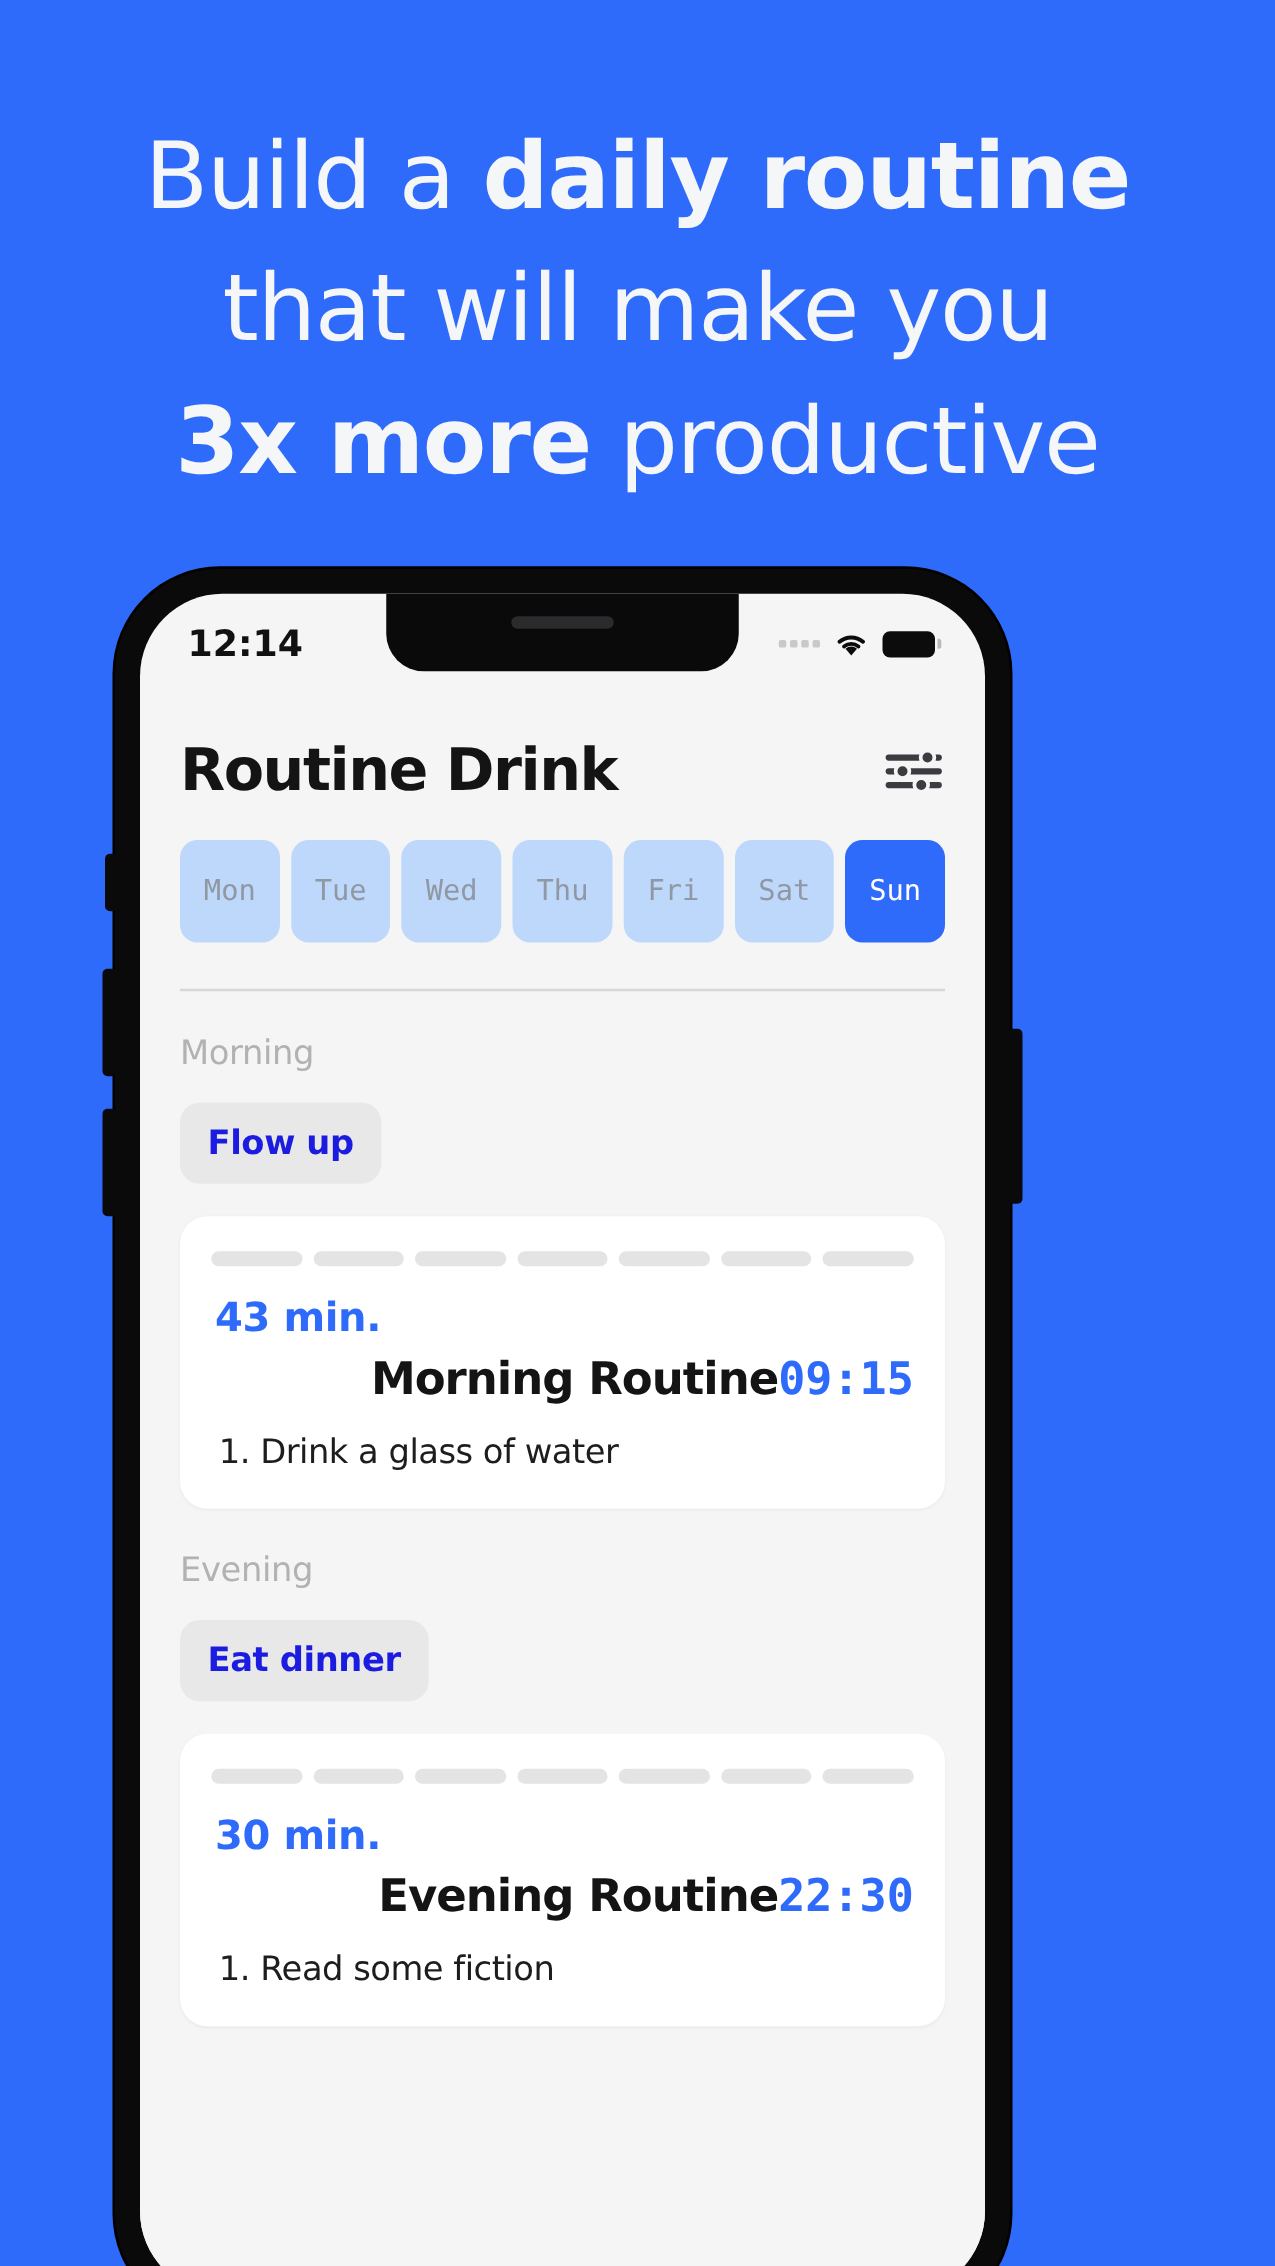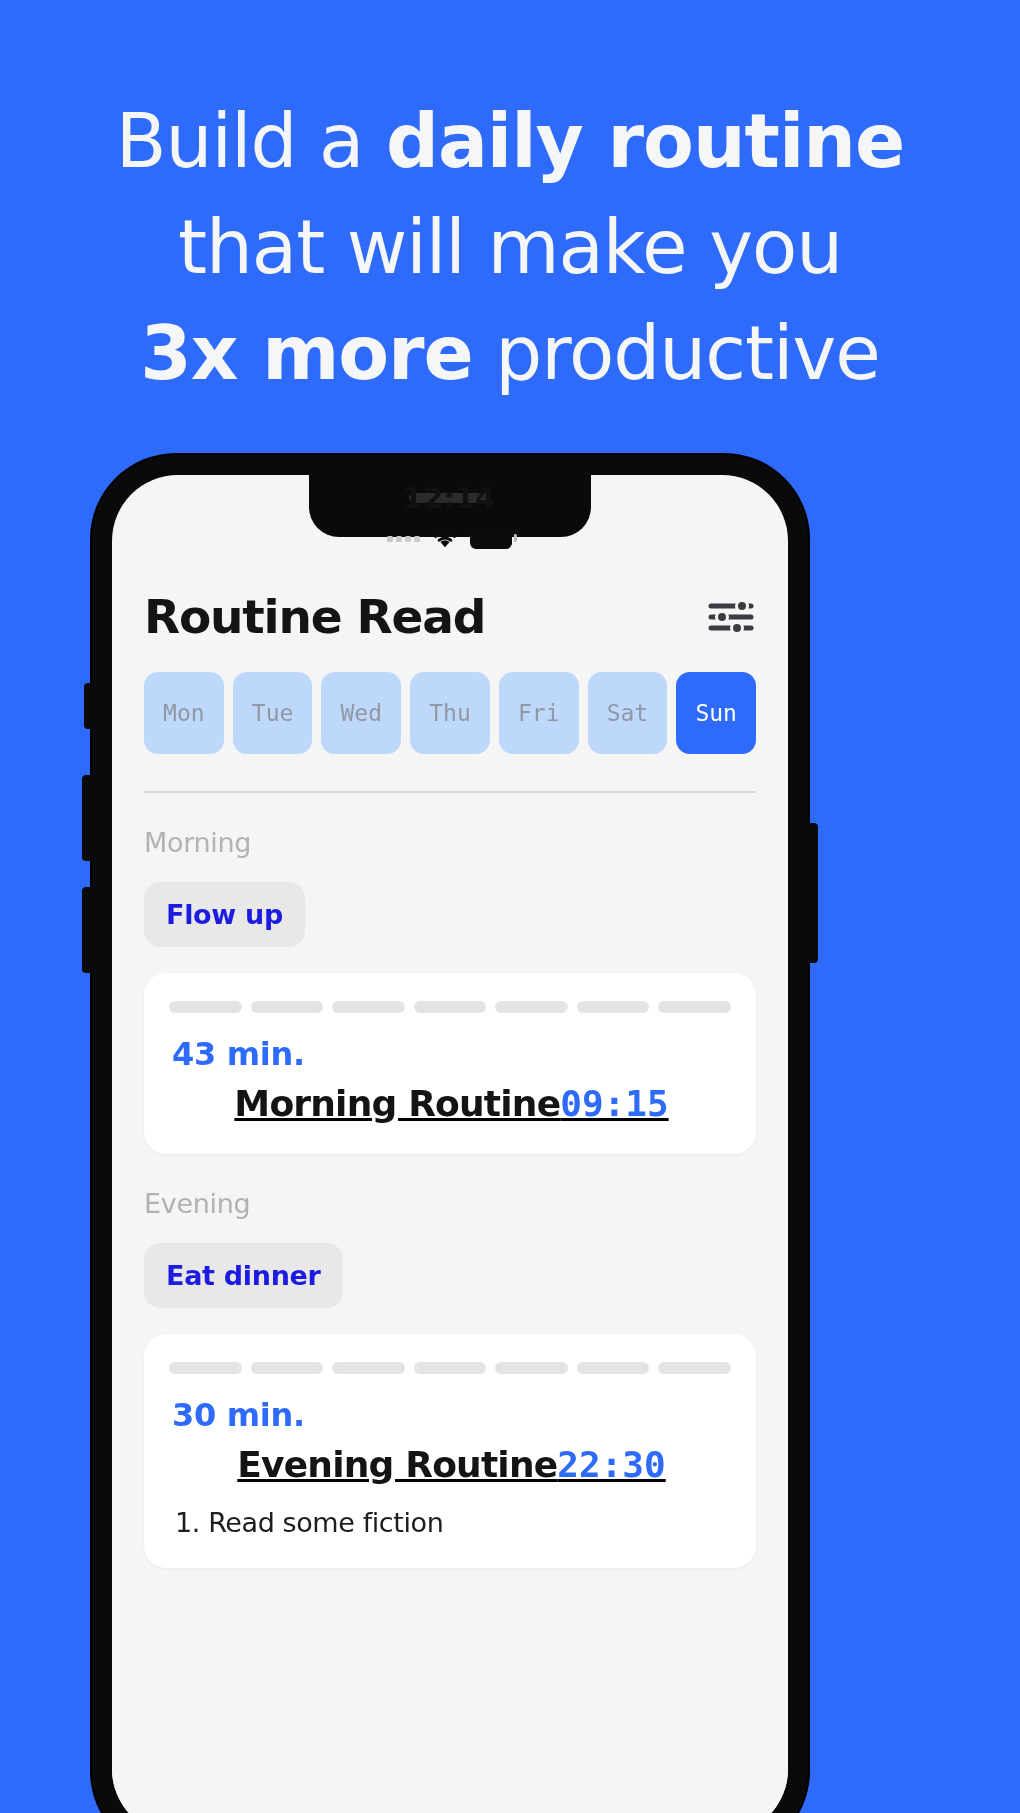--- a/index.html
+++ b/index.html
@@ -96,21 +96,20 @@
   .statusbar {
     position: absolute;
     left: 0; top: 0;
     width: 676px;
     height: 74px;
     display: flex;
     align-items: center;
     justify-content: space-between;
     padding: 0 40px 0 38px;
     z-index: 6;
-    flex-direction: column;
   }
   .sb-time {
     font-family: "DejaVu Sans", sans-serif;
     font-size: 29px;
     font-weight: 700;
     color: #111;
     letter-spacing: 0px;
     margin-top: 6px;
   }
   .sb-right {
@@ -246,23 +245,22 @@
     font-family: "DejaVu Sans", sans-serif;
     font-size: 32px;
     font-weight: 700;
     color: #2f6bfb;
     padding-left: 3px;
     letter-spacing: -0.3px;
   }
   .card-main {
     display: flex;
     align-items: center;
-    justify-content: center;
+    justify-content: flex-end;
     padding-top: 10px;
-    text-decoration: underline;
   }
   .card-title {
     font-family: "DejaVu Sans", sans-serif;
     font-size: 36px;
     font-weight: 700;
     color: #141414;
     letter-spacing: -0.8px;
     padding-left: 3px;
   }
   .card-time {
@@ -318,21 +316,21 @@
             <path d="M8.2 12.2 a9.3 9.3 0 0 1 11.6 0" stroke="#0c0c0c" stroke-width="3" fill="none" stroke-linecap="round"></path>
           </svg>
         </span>
         <span class="battery"></span>
       </div>
     </div>
 
     <div class="app">
 
       <div class="apptitle-row">
-        <div class="apptitle">Routine Read</div>
+        <div class="apptitle">Routine Drink</div>
         <span class="sliders-icon">
           <svg width="50" height="40" viewBox="0 0 50 40">
             <line x1="5" y1="9" x2="45" y2="9" stroke="#3b3b42" stroke-width="5" stroke-linecap="round"></line>
             <line x1="5" y1="20" x2="45" y2="20" stroke="#3b3b42" stroke-width="5" stroke-linecap="round"></line>
             <line x1="5" y1="31" x2="45" y2="31" stroke="#3b3b42" stroke-width="5" stroke-linecap="round"></line>
             <circle cx="36" cy="9" r="5.5" fill="#3b3b42" stroke="#f5f5f5" stroke-width="3"></circle>
             <circle cx="16" cy="20" r="5.5" fill="#3b3b42" stroke="#f5f5f5" stroke-width="3"></circle>
             <circle cx="31" cy="31" r="5.5" fill="#3b3b42" stroke="#f5f5f5" stroke-width="3"></circle>
           </svg>
         </span>
@@ -363,20 +361,21 @@
           <i></i>
           <i></i>
           <i></i>
           <i></i>
         </div>
         <div class="card-duration">43 min.</div>
         <div class="card-main">
           <div class="card-title">Morning Routine</div>
           <div class="card-time">09:15</div>
         </div>
+        <div class="card-step">1. Drink a glass of water</div>
       </div>
 
       <div class="section-label">Evening</div>
       <div>
         <span class="tagchip">Eat dinner</span>
       </div>
 
       <div class="card">
         <div class="segbar">
           <i></i>

